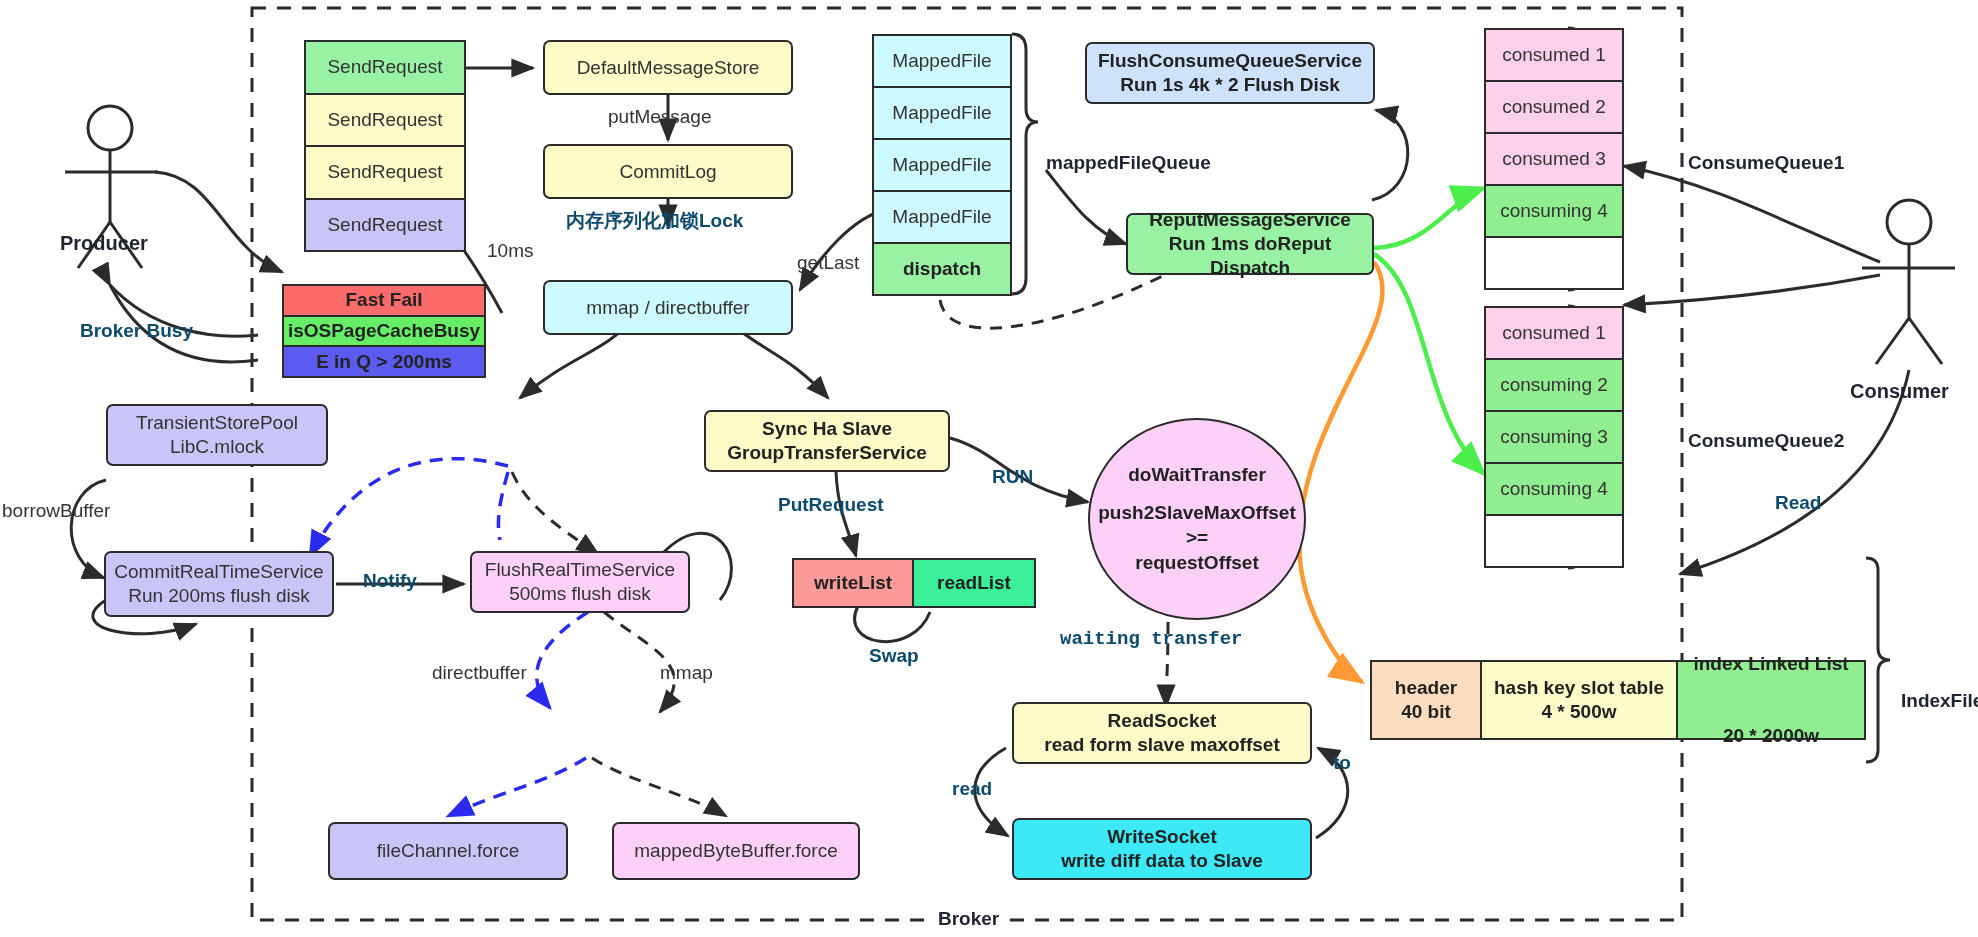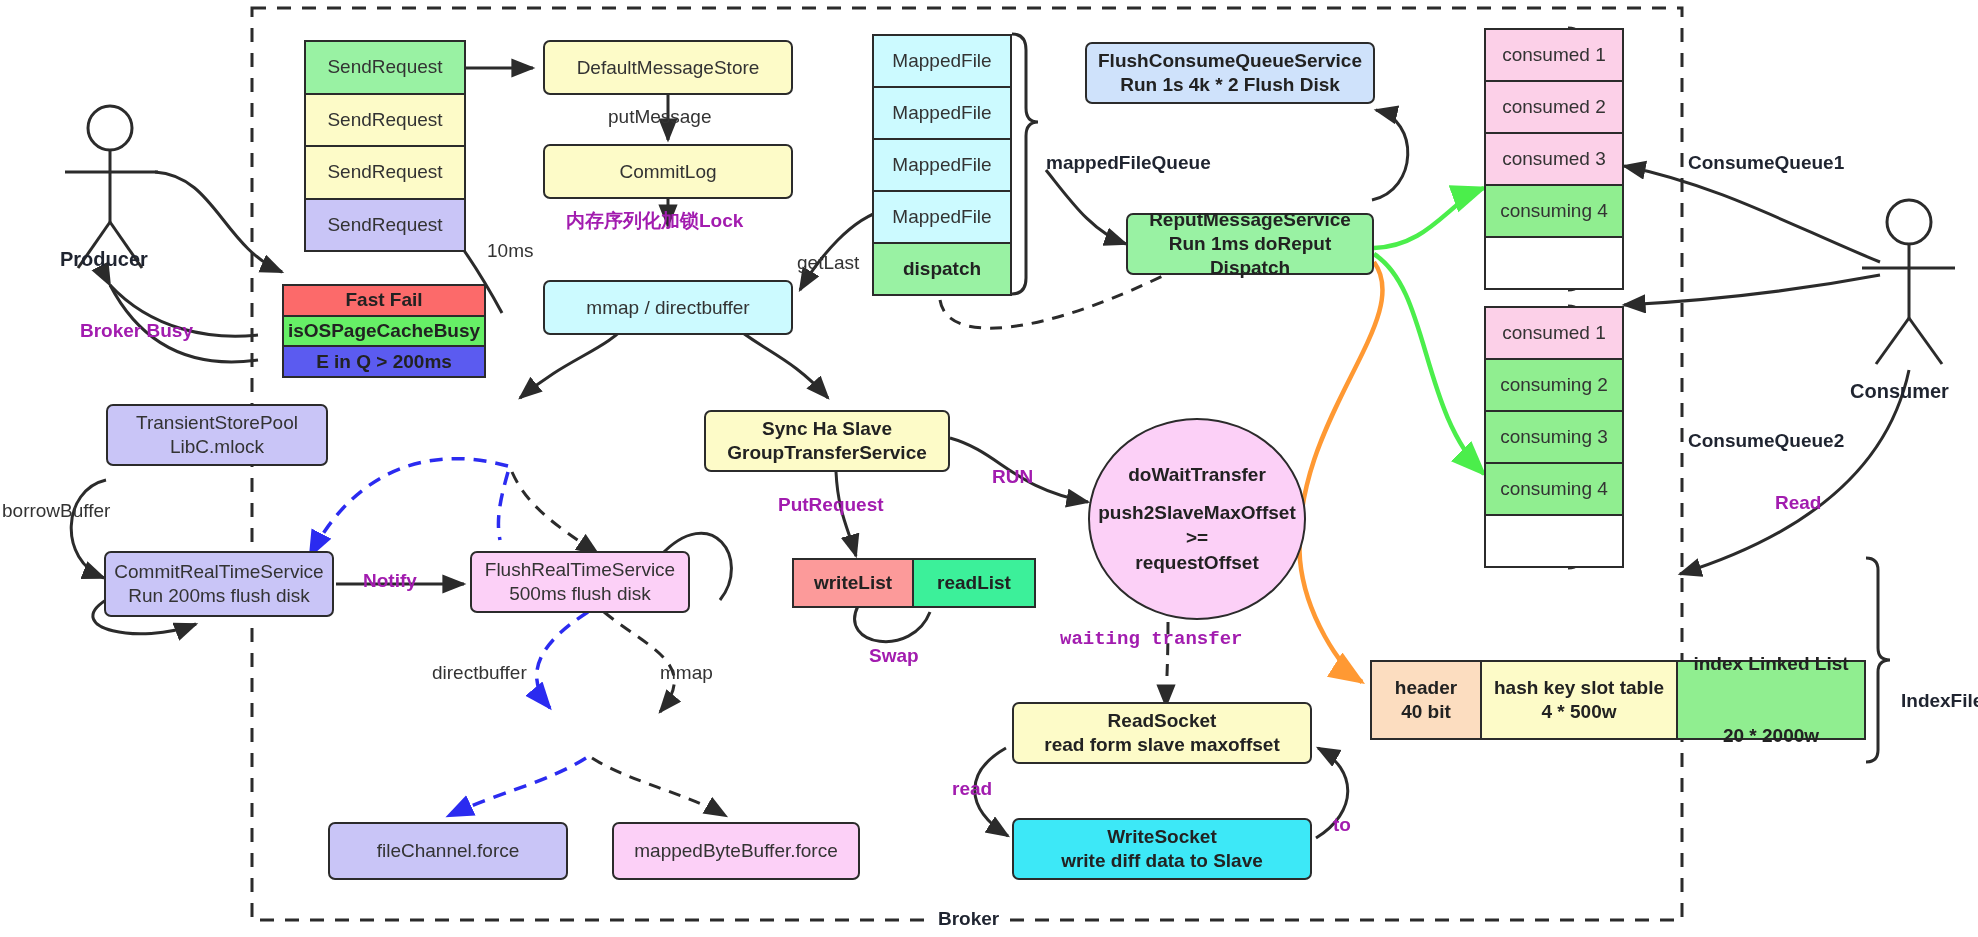--- a/index.html
+++ b/index.html
@@ -74,21 +74,21 @@
     box-sizing: border-box;
     line-height: 1.25;
   }
   .hsplit .cell:last-child { border-right: none; }
   .elabel {
     position: absolute;
     font-size: 19px;
     color: #333;
     white-space: nowrap;
   }
-  .elabel.b { font-weight: bold; color: #a21caf; }
+  .elabel.b { font-weight: bold; color: #0c4a6e; }
   .actor-label {
     position: absolute;
     font-size: 20px;
     font-weight: bold;
     color: #1f2430;
     white-space: nowrap;
   }
   .ellipse {
     position: absolute;
     box-sizing: border-box;
@@ -240,21 +240,21 @@
 
     <path d="M950,438 C1000,452 1012,488 1088,502" stroke="#2b2b2b" stroke-width="3" fill="none" marker-end="url(#ah)"></path>
 
     <path d="M1168,622 C1168,668 1166,690 1166,706" stroke="#2b2b2b" stroke-width="3" fill="none" stroke-dasharray="12,9" marker-end="url(#ah)"></path>
 
     <path d="M1006,748 C964,772 964,808 1008,836" stroke="#2b2b2b" stroke-width="3" fill="none" marker-end="url(#ah)"></path>
 
     <path d="M1316,838 C1358,812 1358,770 1318,748" stroke="#2b2b2b" stroke-width="3" fill="none" marker-end="url(#ah)"></path>
   </svg>
 
-  <div class="actor-label" style="left:60px; top:248px;">Producer</div>
+  <div class="actor-label" style="left:60px; top:232px;">Producer</div>
   <div class="actor-label" style="left:1850px; top:380px;">Consumer</div>
 
   <div class="elabel b" style="left:80px; top:320px;">Broker Busy</div>
   <div class="elabel b" style="left:1775px; top:492px;">Read</div>
 
   <div class="stack" style="left:304px; top:40px; width:162px; height:212px;">
     <div class="cell" style="background:#99f2a3;">SendRequest</div>
     <div class="cell" style="background:#fdfbc8;">SendRequest</div>
     <div class="cell" style="background:#fdfbc8;">SendRequest</div>
     <div class="cell" style="background:#c9c5f7;">SendRequest</div>
@@ -364,21 +364,21 @@
   <div class="node bold" style="left:1012px; top:702px; width:300px; height:62px; background:#fdfbc8; flex-direction:column;">
     <div>ReadSocket</div>
     <div>read form slave maxoffset</div>
   </div>
 
   <div class="node bold" style="left:1012px; top:818px; width:300px; height:62px; background:#3de8f7; flex-direction:column;">
     <div>WriteSocket</div>
     <div>write diff data to Slave</div>
   </div>
   <div class="elabel b" style="left:952px; top:778px;">read</div>
-  <div class="elabel b" style="left:1333px; top:814px;text-align:center;">to</div>
+  <div class="elabel b" style="left:1333px; top:752px;text-align:center;">to</div>
 
   <div class="hsplit" style="left:1370px; top:660px; width:496px; height:80px; border-radius:0;">
     <div class="cell" style="background:#fcddc0; width:110px; flex-direction:column;">
       <div>header</div>
       <div>40 bit</div>
     </div>
     <div class="cell" style="background:#fdfbc8; width:196px; flex-direction:column;">
       <div>hash key slot table</div>
       <div>4 * 500w</div>
     </div>

